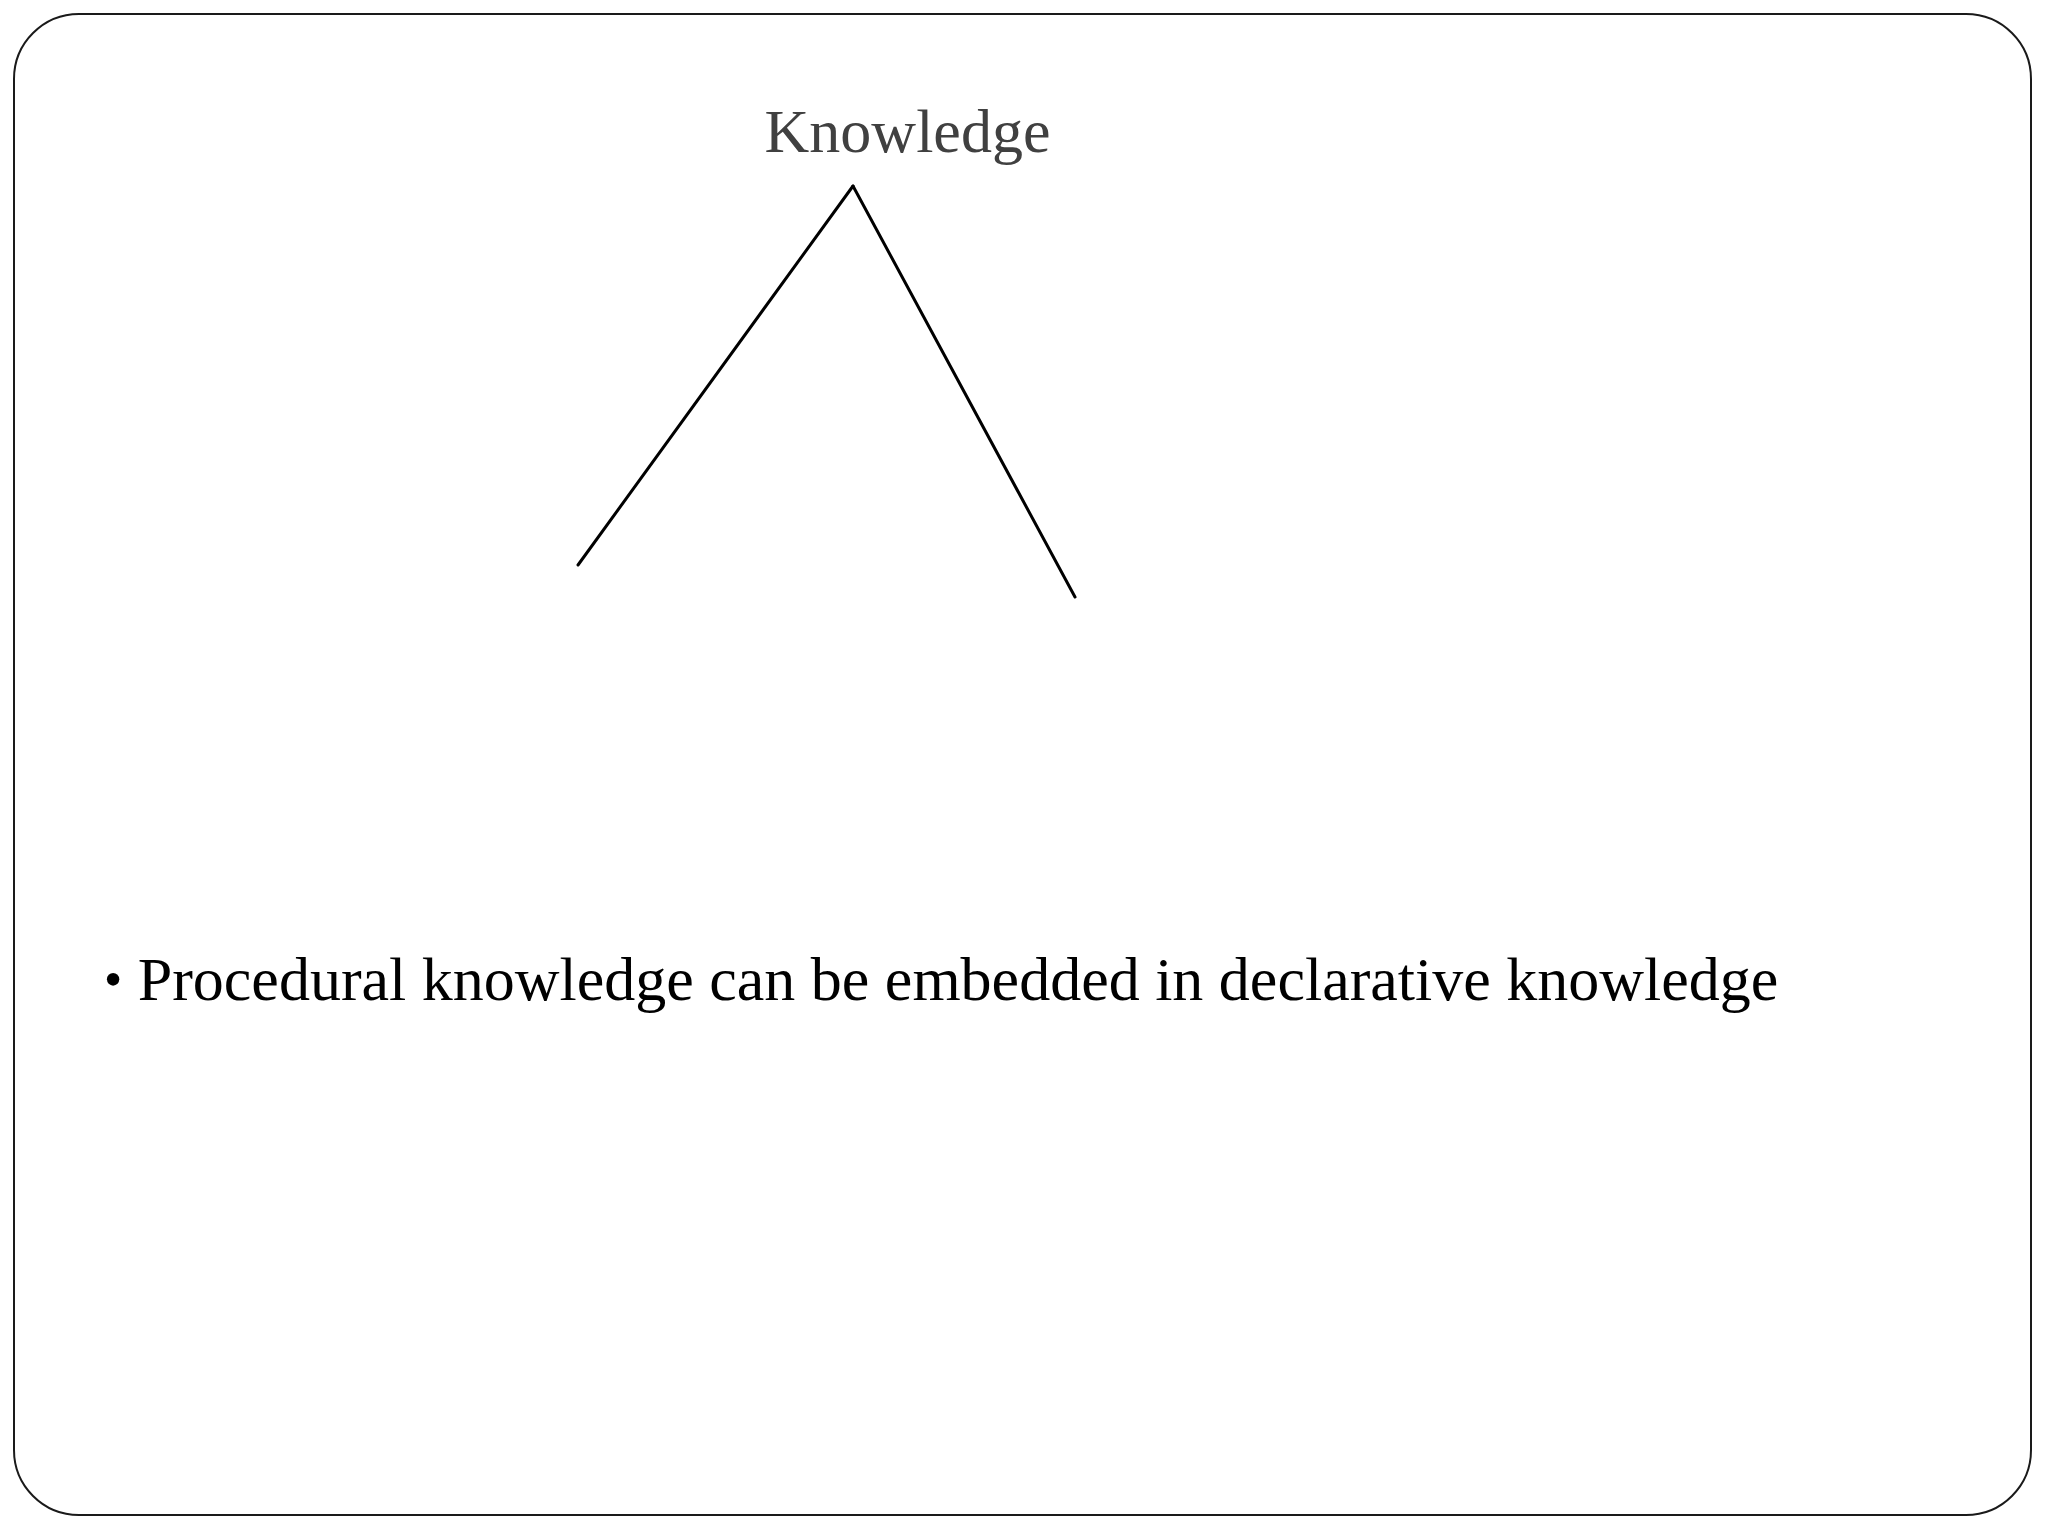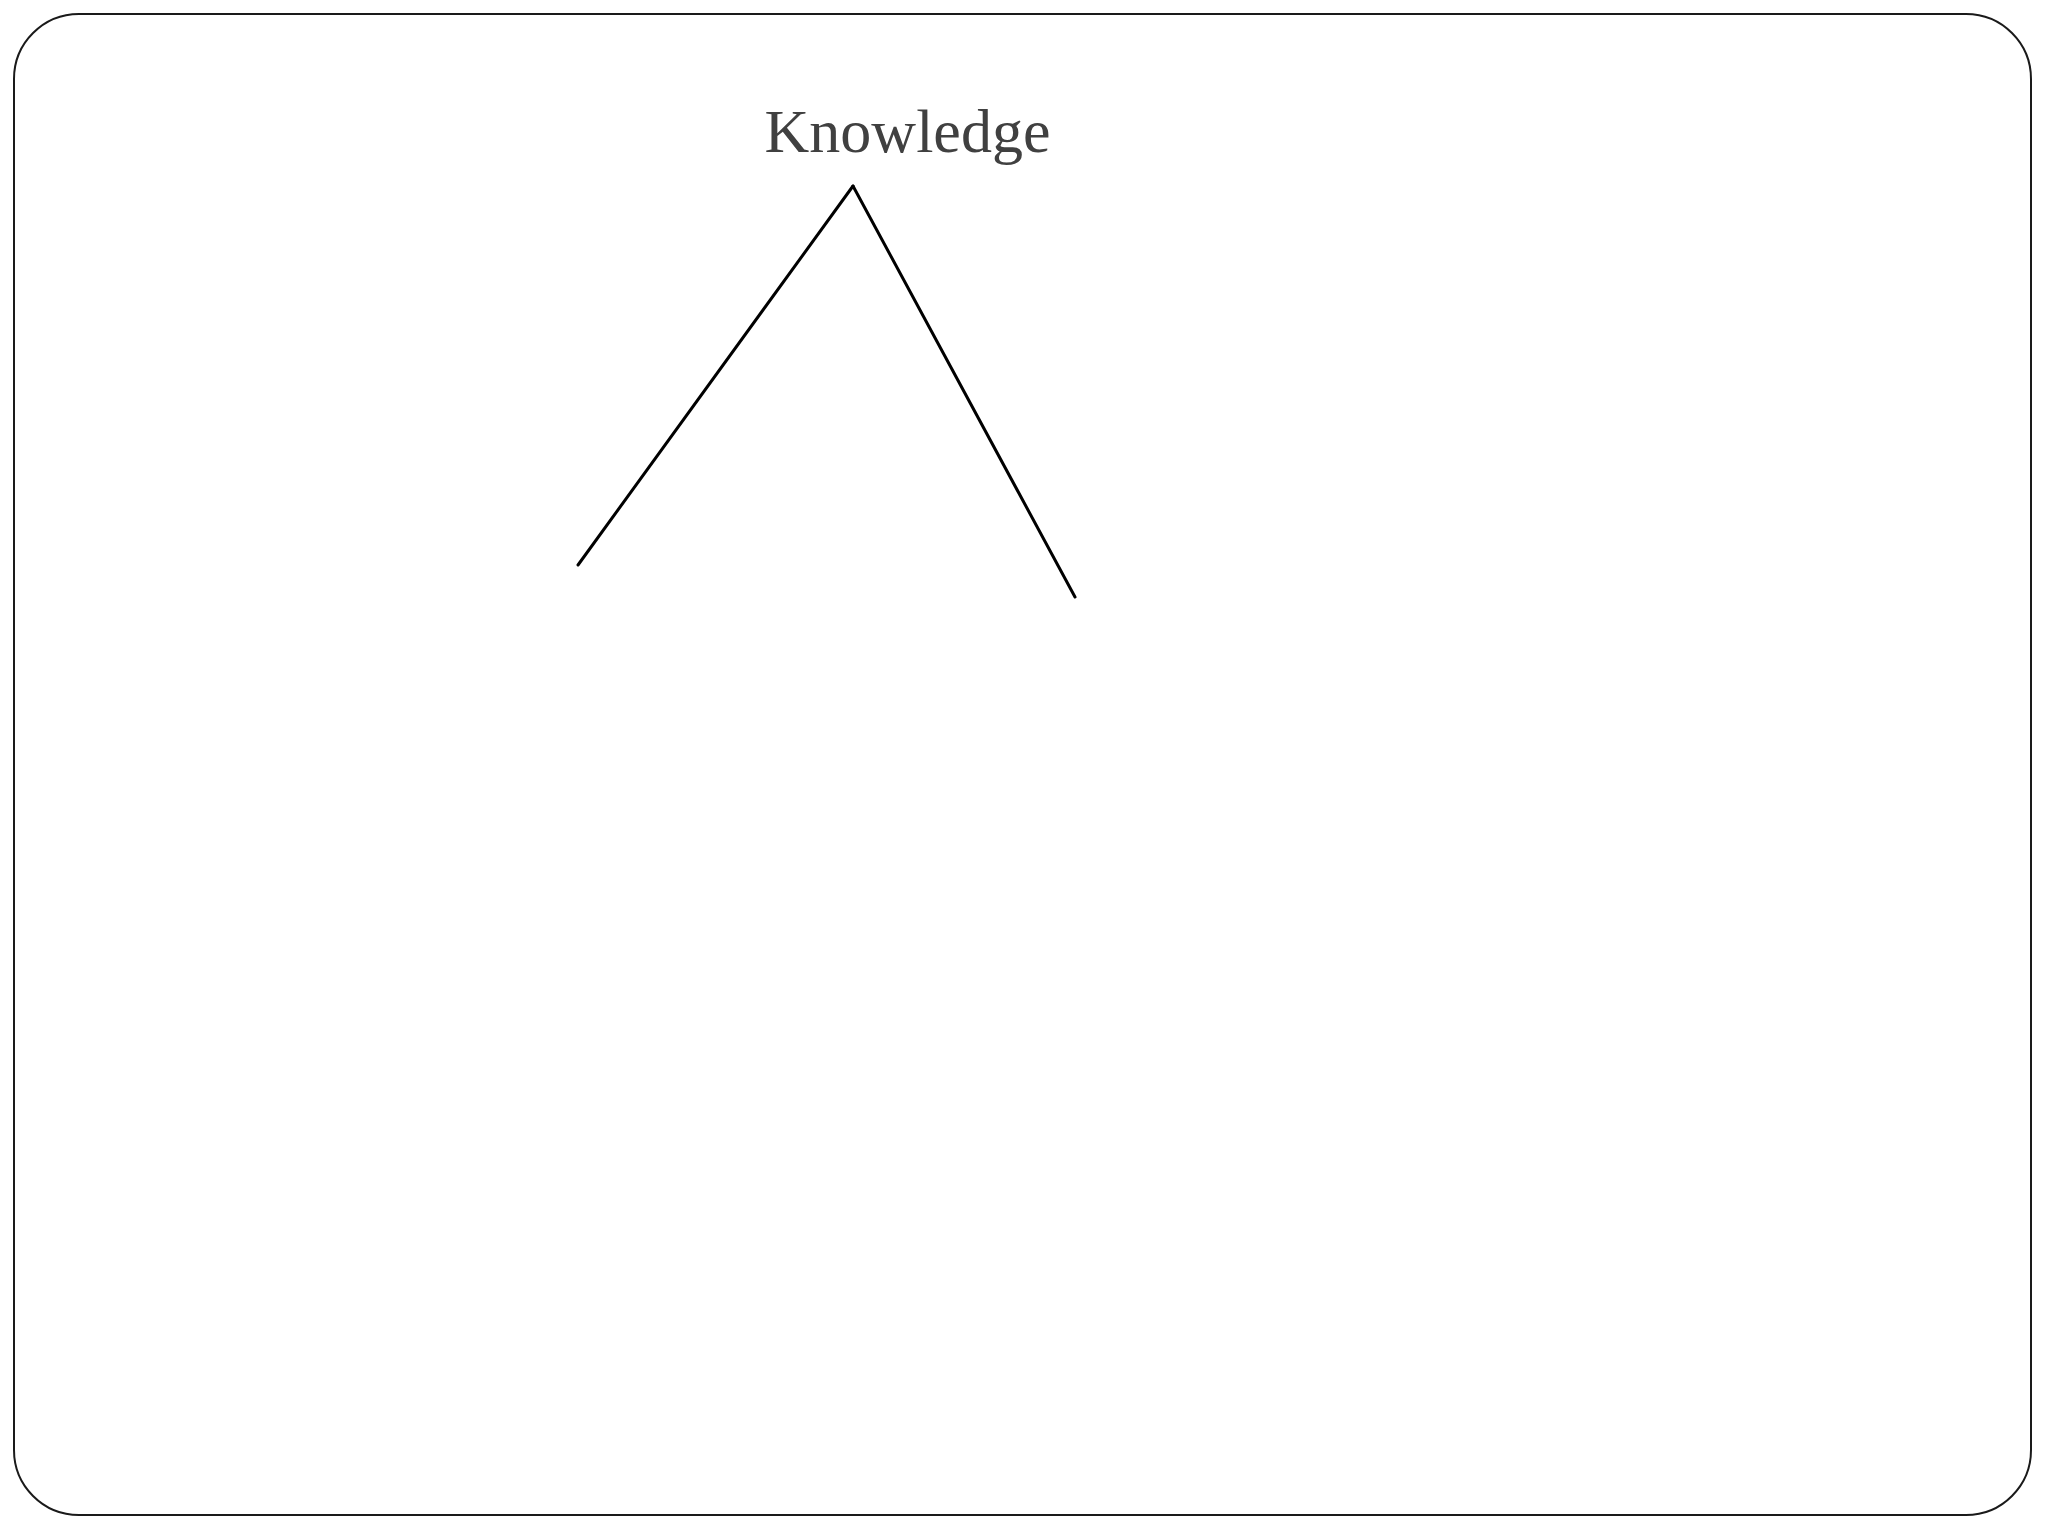--- a/index.html
+++ b/index.html
@@ -130,15 +130,19 @@
 
     <div class="node-label" id="node-root">Knowledge</div>
 
 
   </div>
 
   <div id="bullet-list">
 
 
 
+    <p class="bullet-item">
+      <span class="bullet-mark">•</span>
+      <span class="bullet-text">Procedural knowledge can be embedded in declarative knowledge</span>
+    </p>
   </div>
 
 </div>
 
 </body></html>

